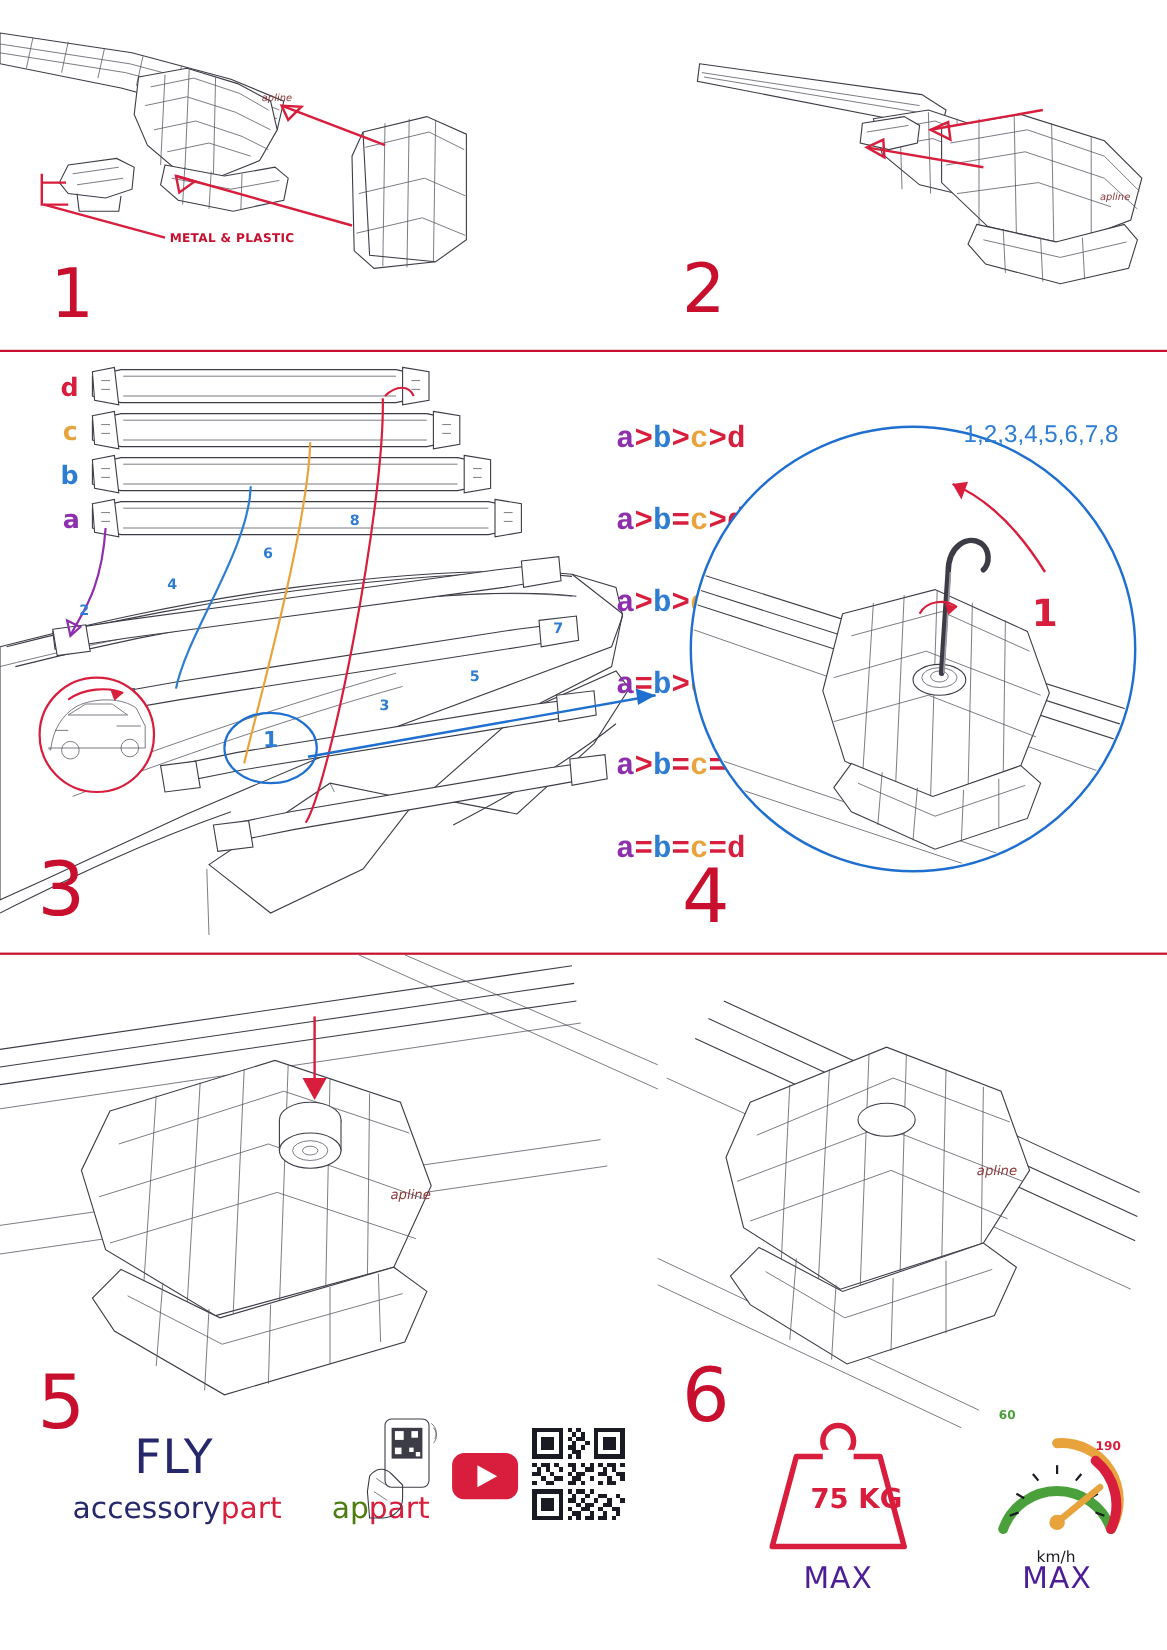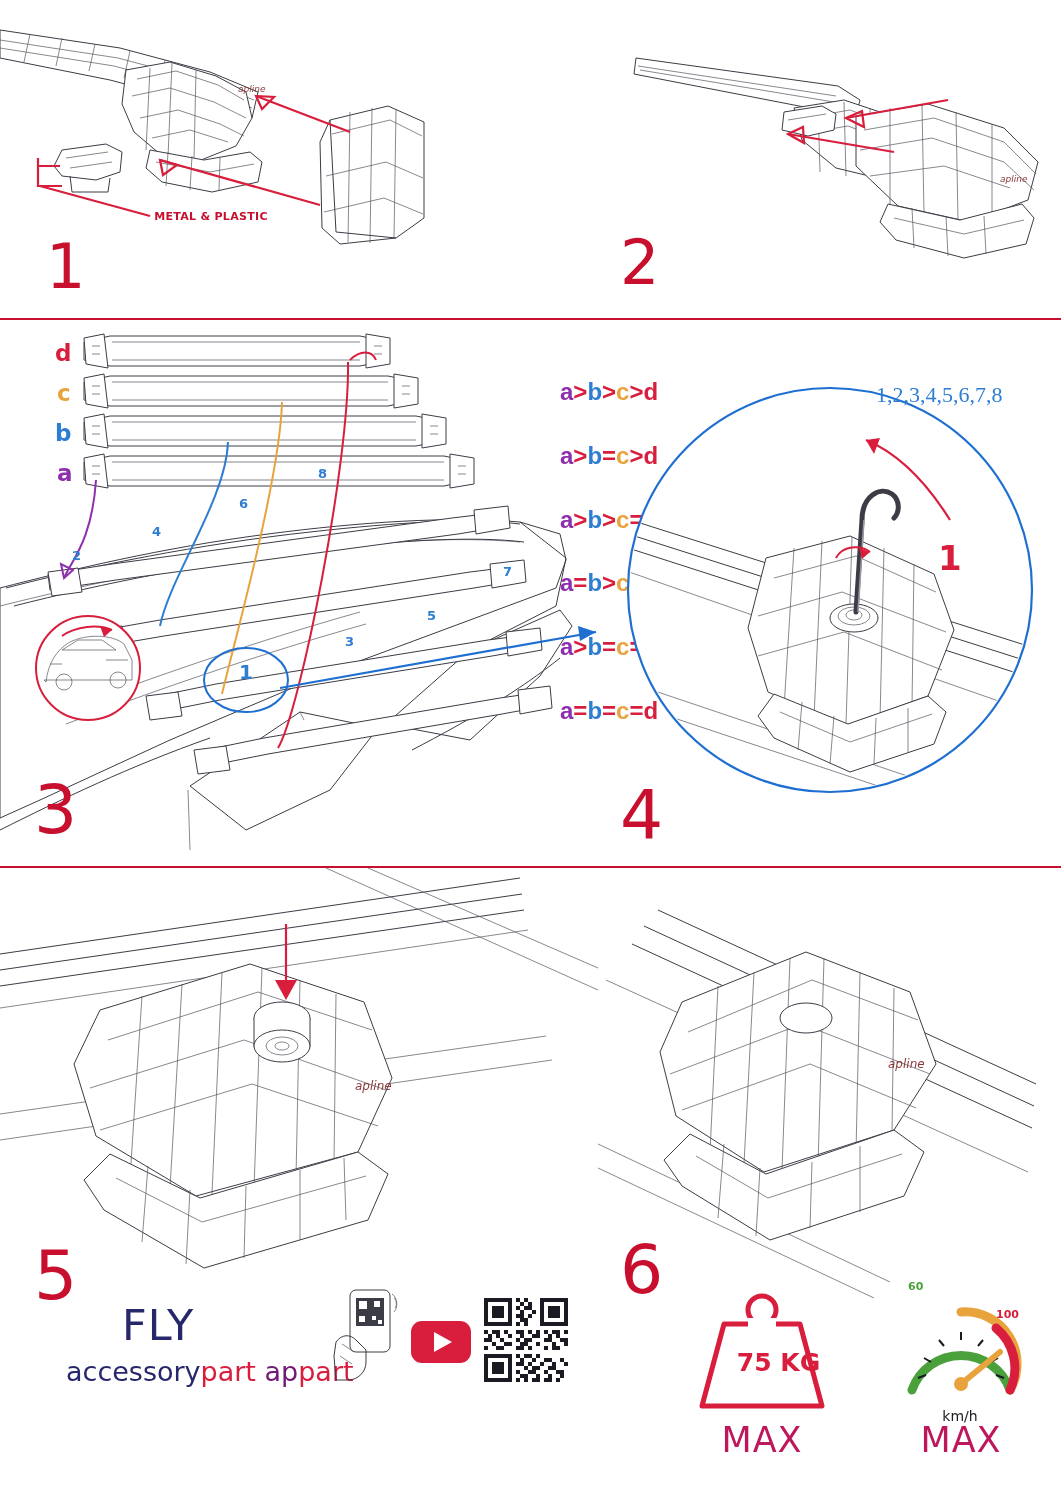--- a/index.html
+++ b/index.html
@@ -66,29 +66,29 @@
     letter-spacing: 0.2px;
   }
   .bar-letter {
     position: absolute;
     font-family: "DejaVu Sans", sans-serif;
     font-size: 23px;
     font-weight: bold;
   }
   .eqn-list {
     position: absolute;
-    font-family: Liberation Sans, sans-serif;
-    font-size: 24px;
+    font-family: Liberation Mono, monospace;
+    font-size: 28px;
     font-weight: bold;
     line-height: 1.33;
     white-space: pre;
   }
   .seq-label {
     position: absolute;
-    font-family: Liberation Serif, serif;
+    font-family: Liberation Sans, sans-serif;
     font-size: 22px;
     color: #2d7dd2;
   }
   .num-small {
     position: absolute;
     font-family: "DejaVu Sans", sans-serif;
     font-size: 13px;
     font-weight: bold;
     color: #2d7dd2;
   }
@@ -114,27 +114,27 @@
     letter-spacing: 1px;
   }
   .brand-line {
     position: absolute;
     font-family: "DejaVu Sans", sans-serif;
     font-size: 27px;
     letter-spacing: 0px;
   }
   .brand-accessory { color: #27286b; }
   .brand-part { color: #d81e3c; }
-  .brand-ap { color: #701a75; }
+  .brand-ap { color: #4d7c0f; margin-left: 37px; }
   .brand-lineword { color: #d81e3c; }
   .max-word {
     position: absolute;
     font-family: "DejaVu Sans", sans-serif;
-    font-size: 35px;
-    color: #be185d;
+    font-size: 27px;
+    color: #4c1d95;
     letter-spacing: 1px;
   }
   .kg-text {
     position: absolute;
     font-family: "DejaVu Sans", sans-serif;
     font-size: 25px;
     font-weight: bold;
     color: #d81e3c;
   }
   .kmh {
@@ -592,18 +592,18 @@
           <path d="M43 48 L48 54"></path>
         <path d="M65 40 L65 48"></path>
           <path d="M87 48 L82 54"></path>
           <path d="M102 66 L95 70"></path>
         <path d="M108 86 L100 83"></path>
       </g>
       <circle cx="65" cy="92" r="7" fill="#e8a33d"></circle>
       <path d="M65 92 L104 60" stroke="#e8a33d" stroke-width="6" stroke-linecap="round"></path>
     </svg>
     <div class="gauge-tick-lbl" style="left:310px;top:412px;color:#4aa03a;">60</div>
-    <div class="gauge-tick-lbl" style="left:398px;top:440px;color:#d81e3c;">100</div>
+    <div class="gauge-tick-lbl" style="left:398px;top:440px;color:#d81e3c;">190</div>
     <div class="kmh" style="left:330px;top:540px;width:64px;text-align:center;">km/h</div>
     <div class="max-word" style="left:308px;top:552px;width:110px;text-align:center;">MAX</div>
   </div>
 
 </div>
 
 </body></html>

